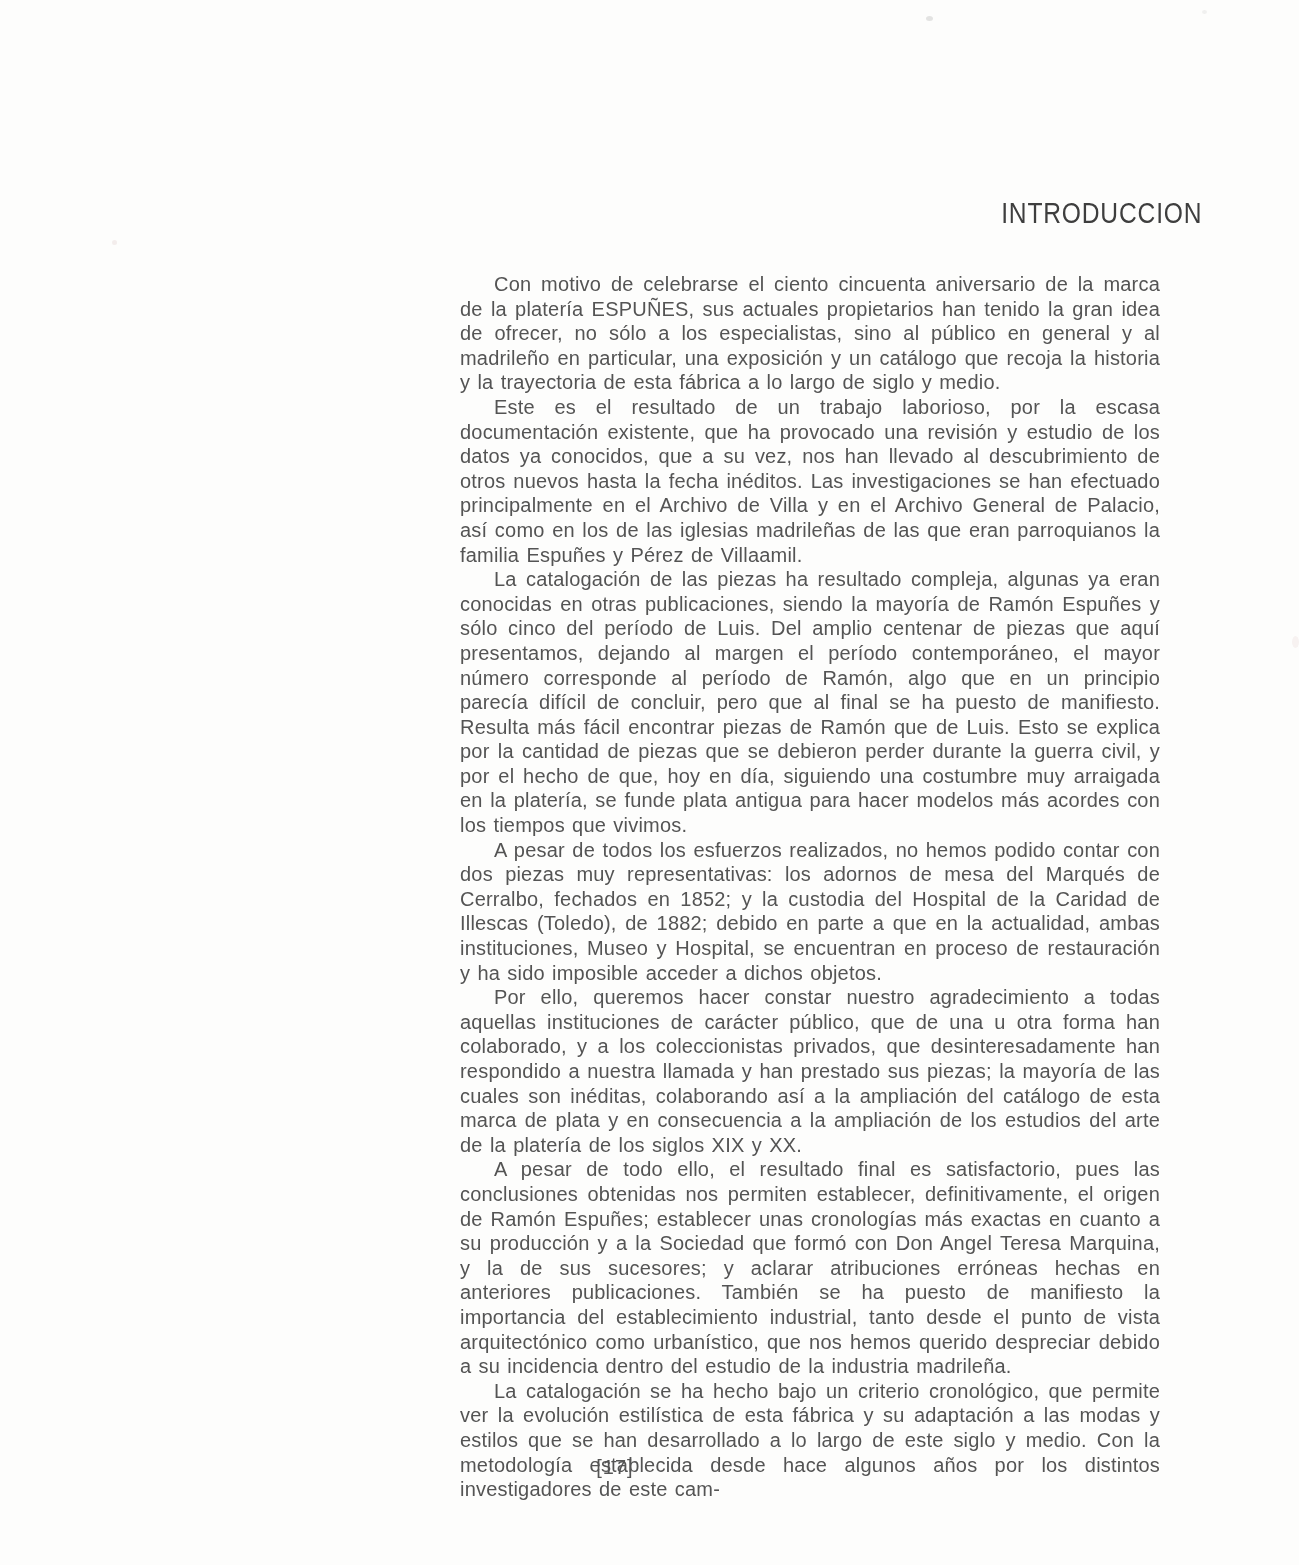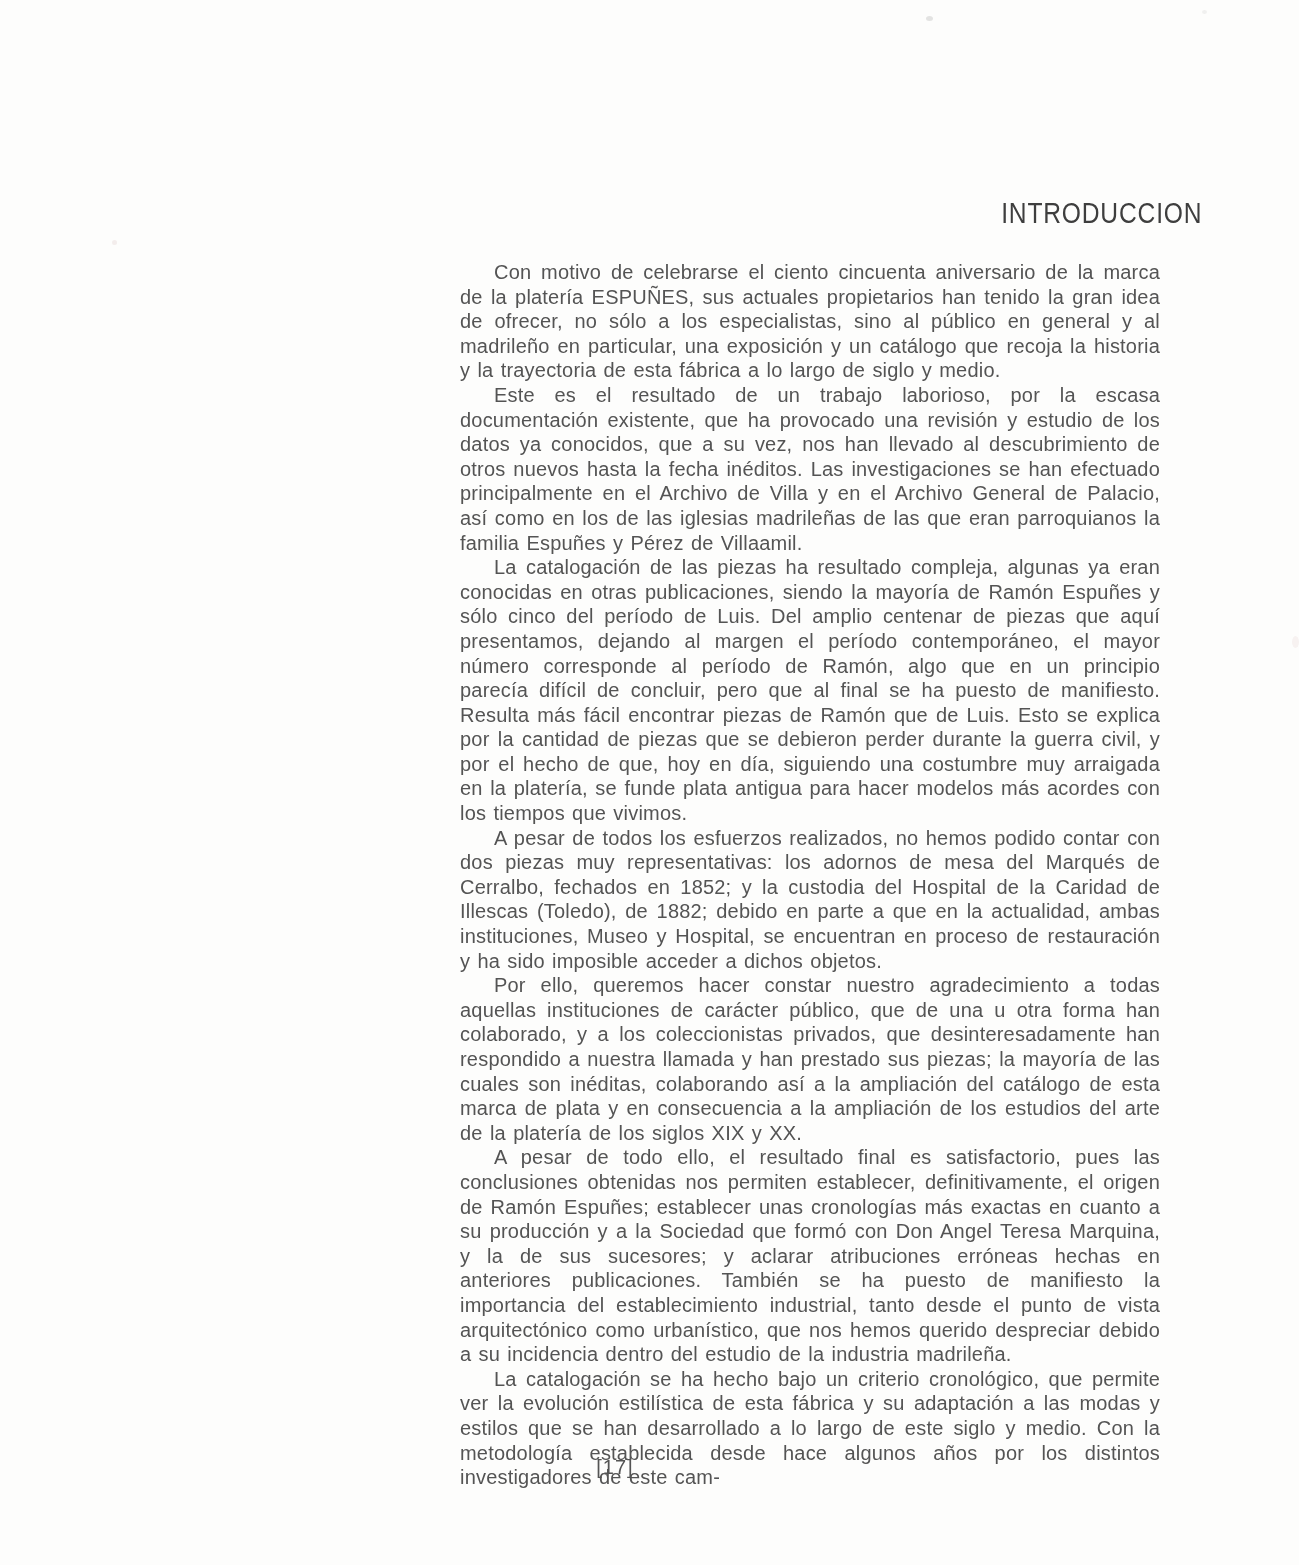--- a/index.html
+++ b/index.html
@@ -25,21 +25,21 @@
     font-weight: 400;
     letter-spacing: 1px;
     color: var(--title-text, #3e3e3e);
     transform: scaleX(0.82);
     transform-origin: right center;
     white-space: nowrap;
   }
   .text-block {
     position: absolute;
     left: 460px;
-    top: 260px;
+    top: 272px;
     width: 700px;
   }
   .para {
     margin: 0;
     font-size: 20px;
     line-height: 24.6px;
     color: var(--body-text, #545454);
     text-align: justify;
     text-indent: 34px;
     word-spacing: 1.5px;

